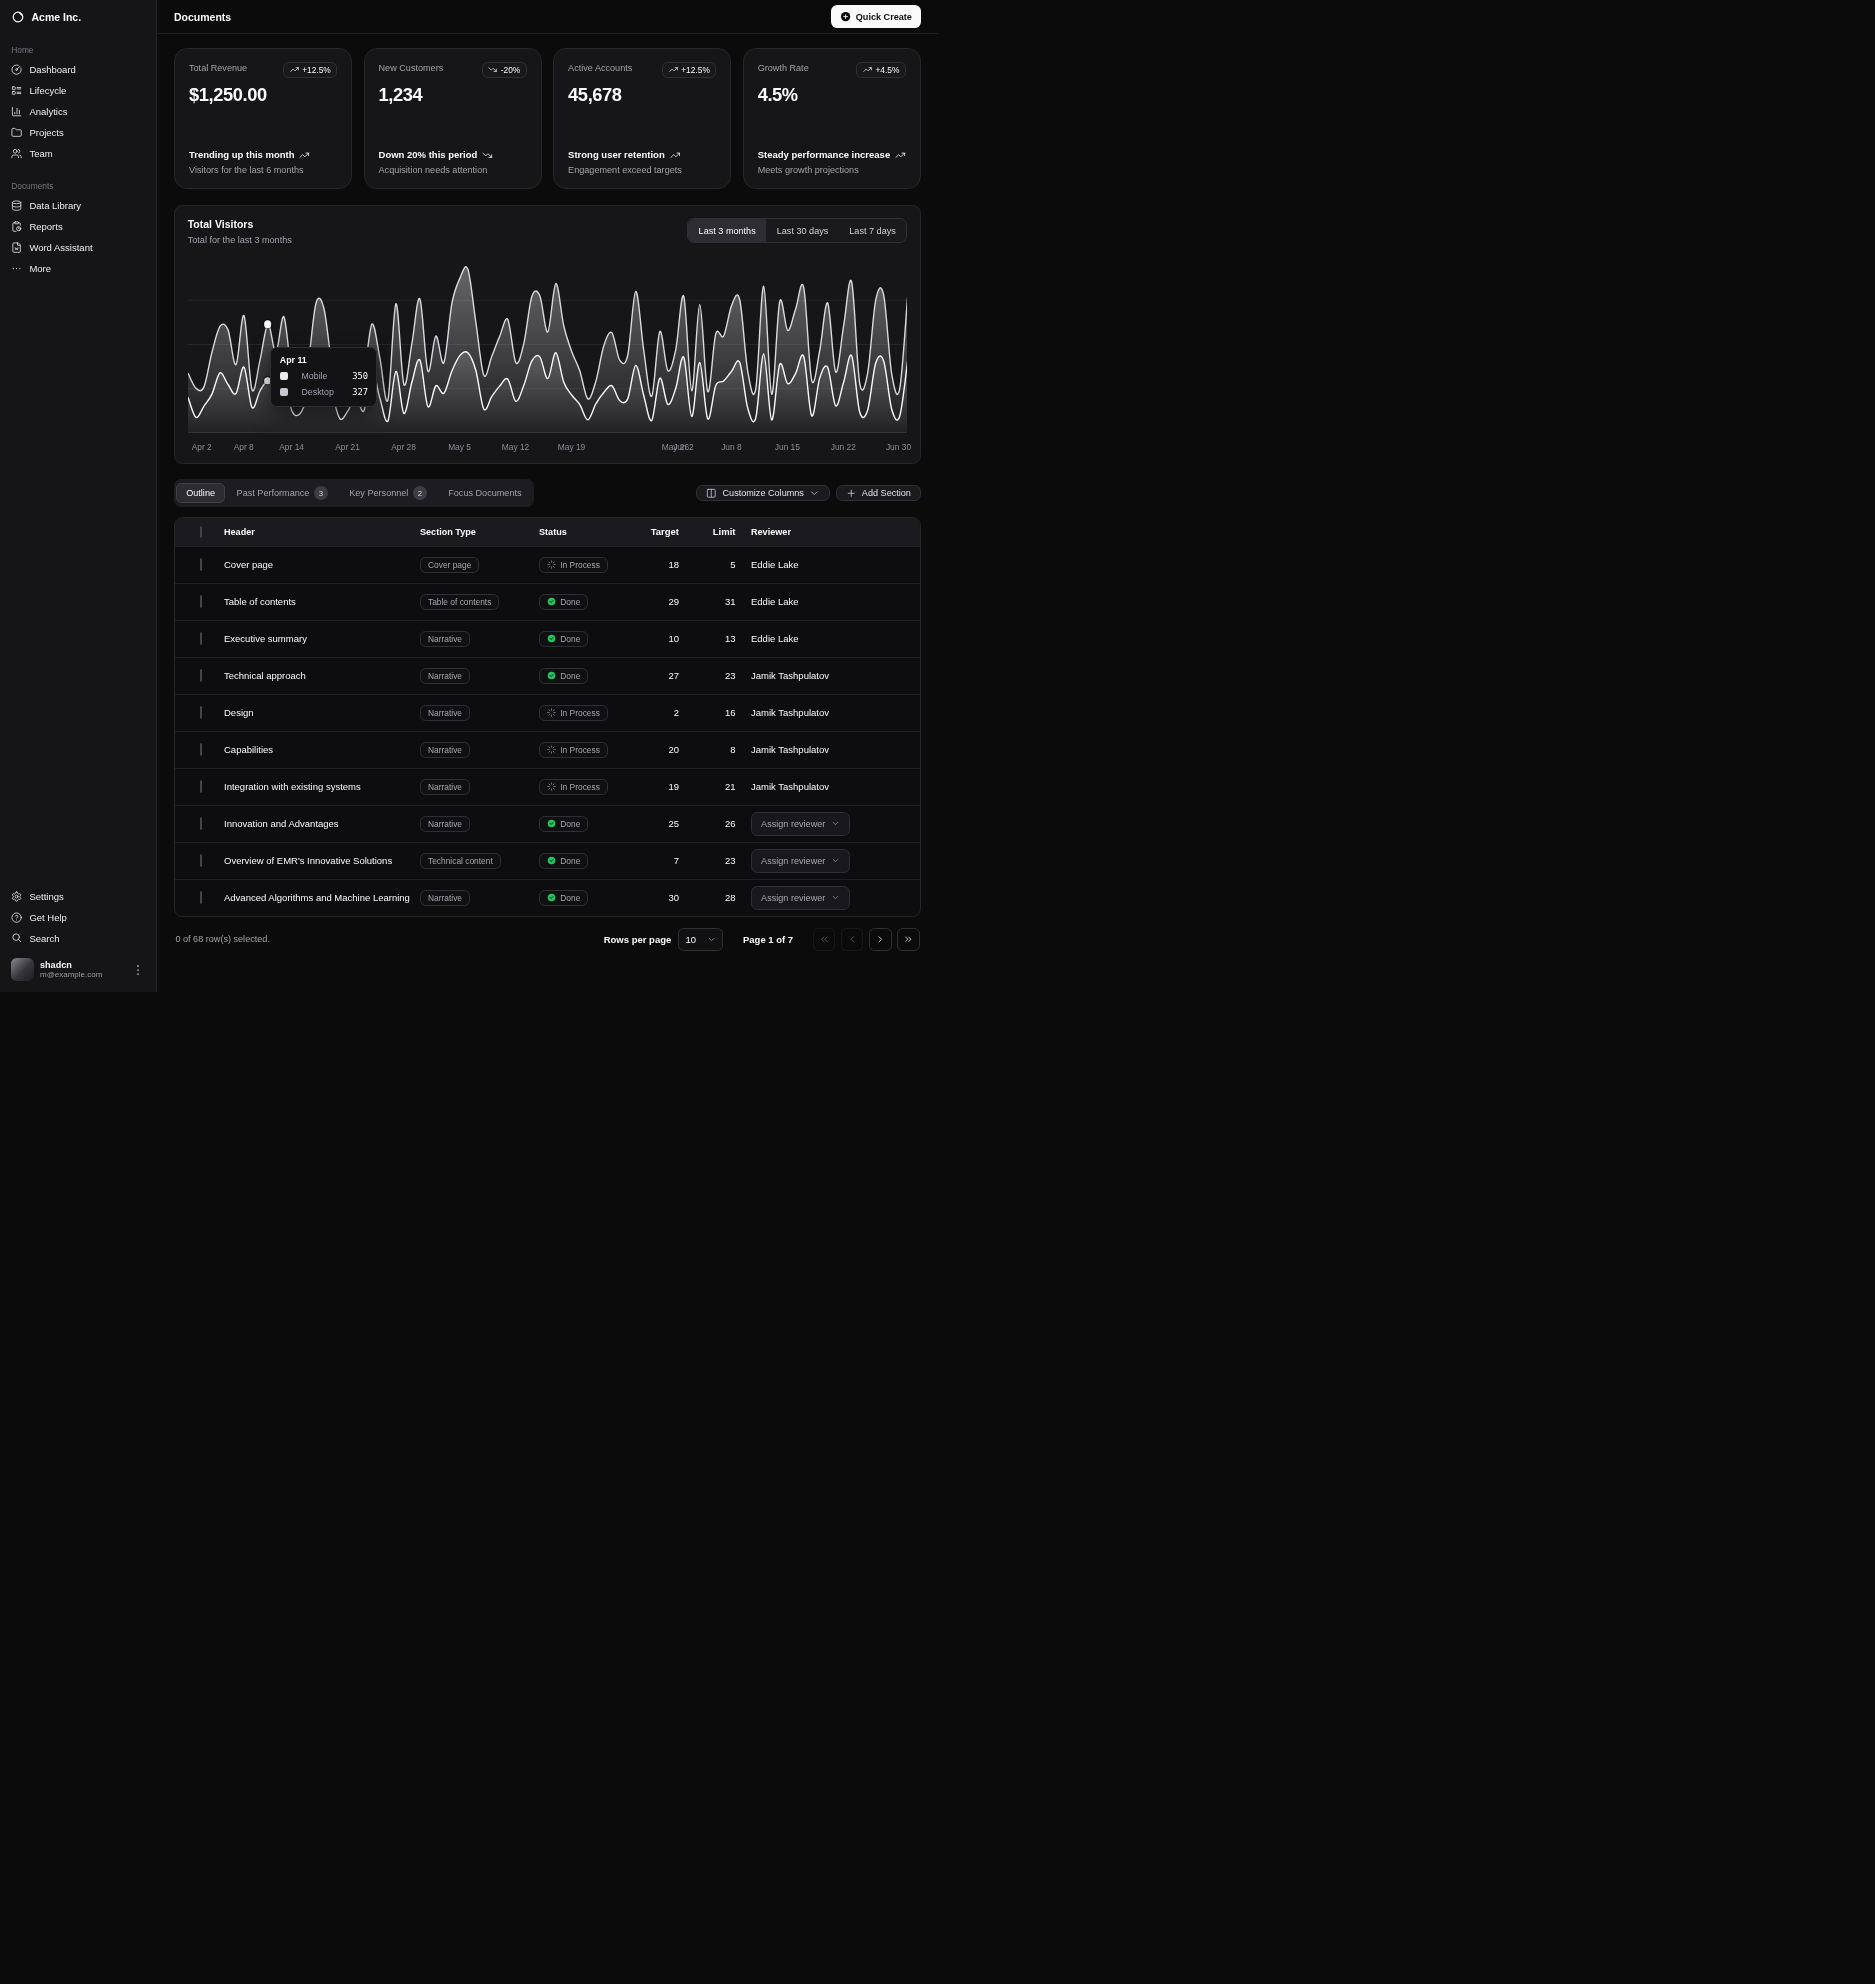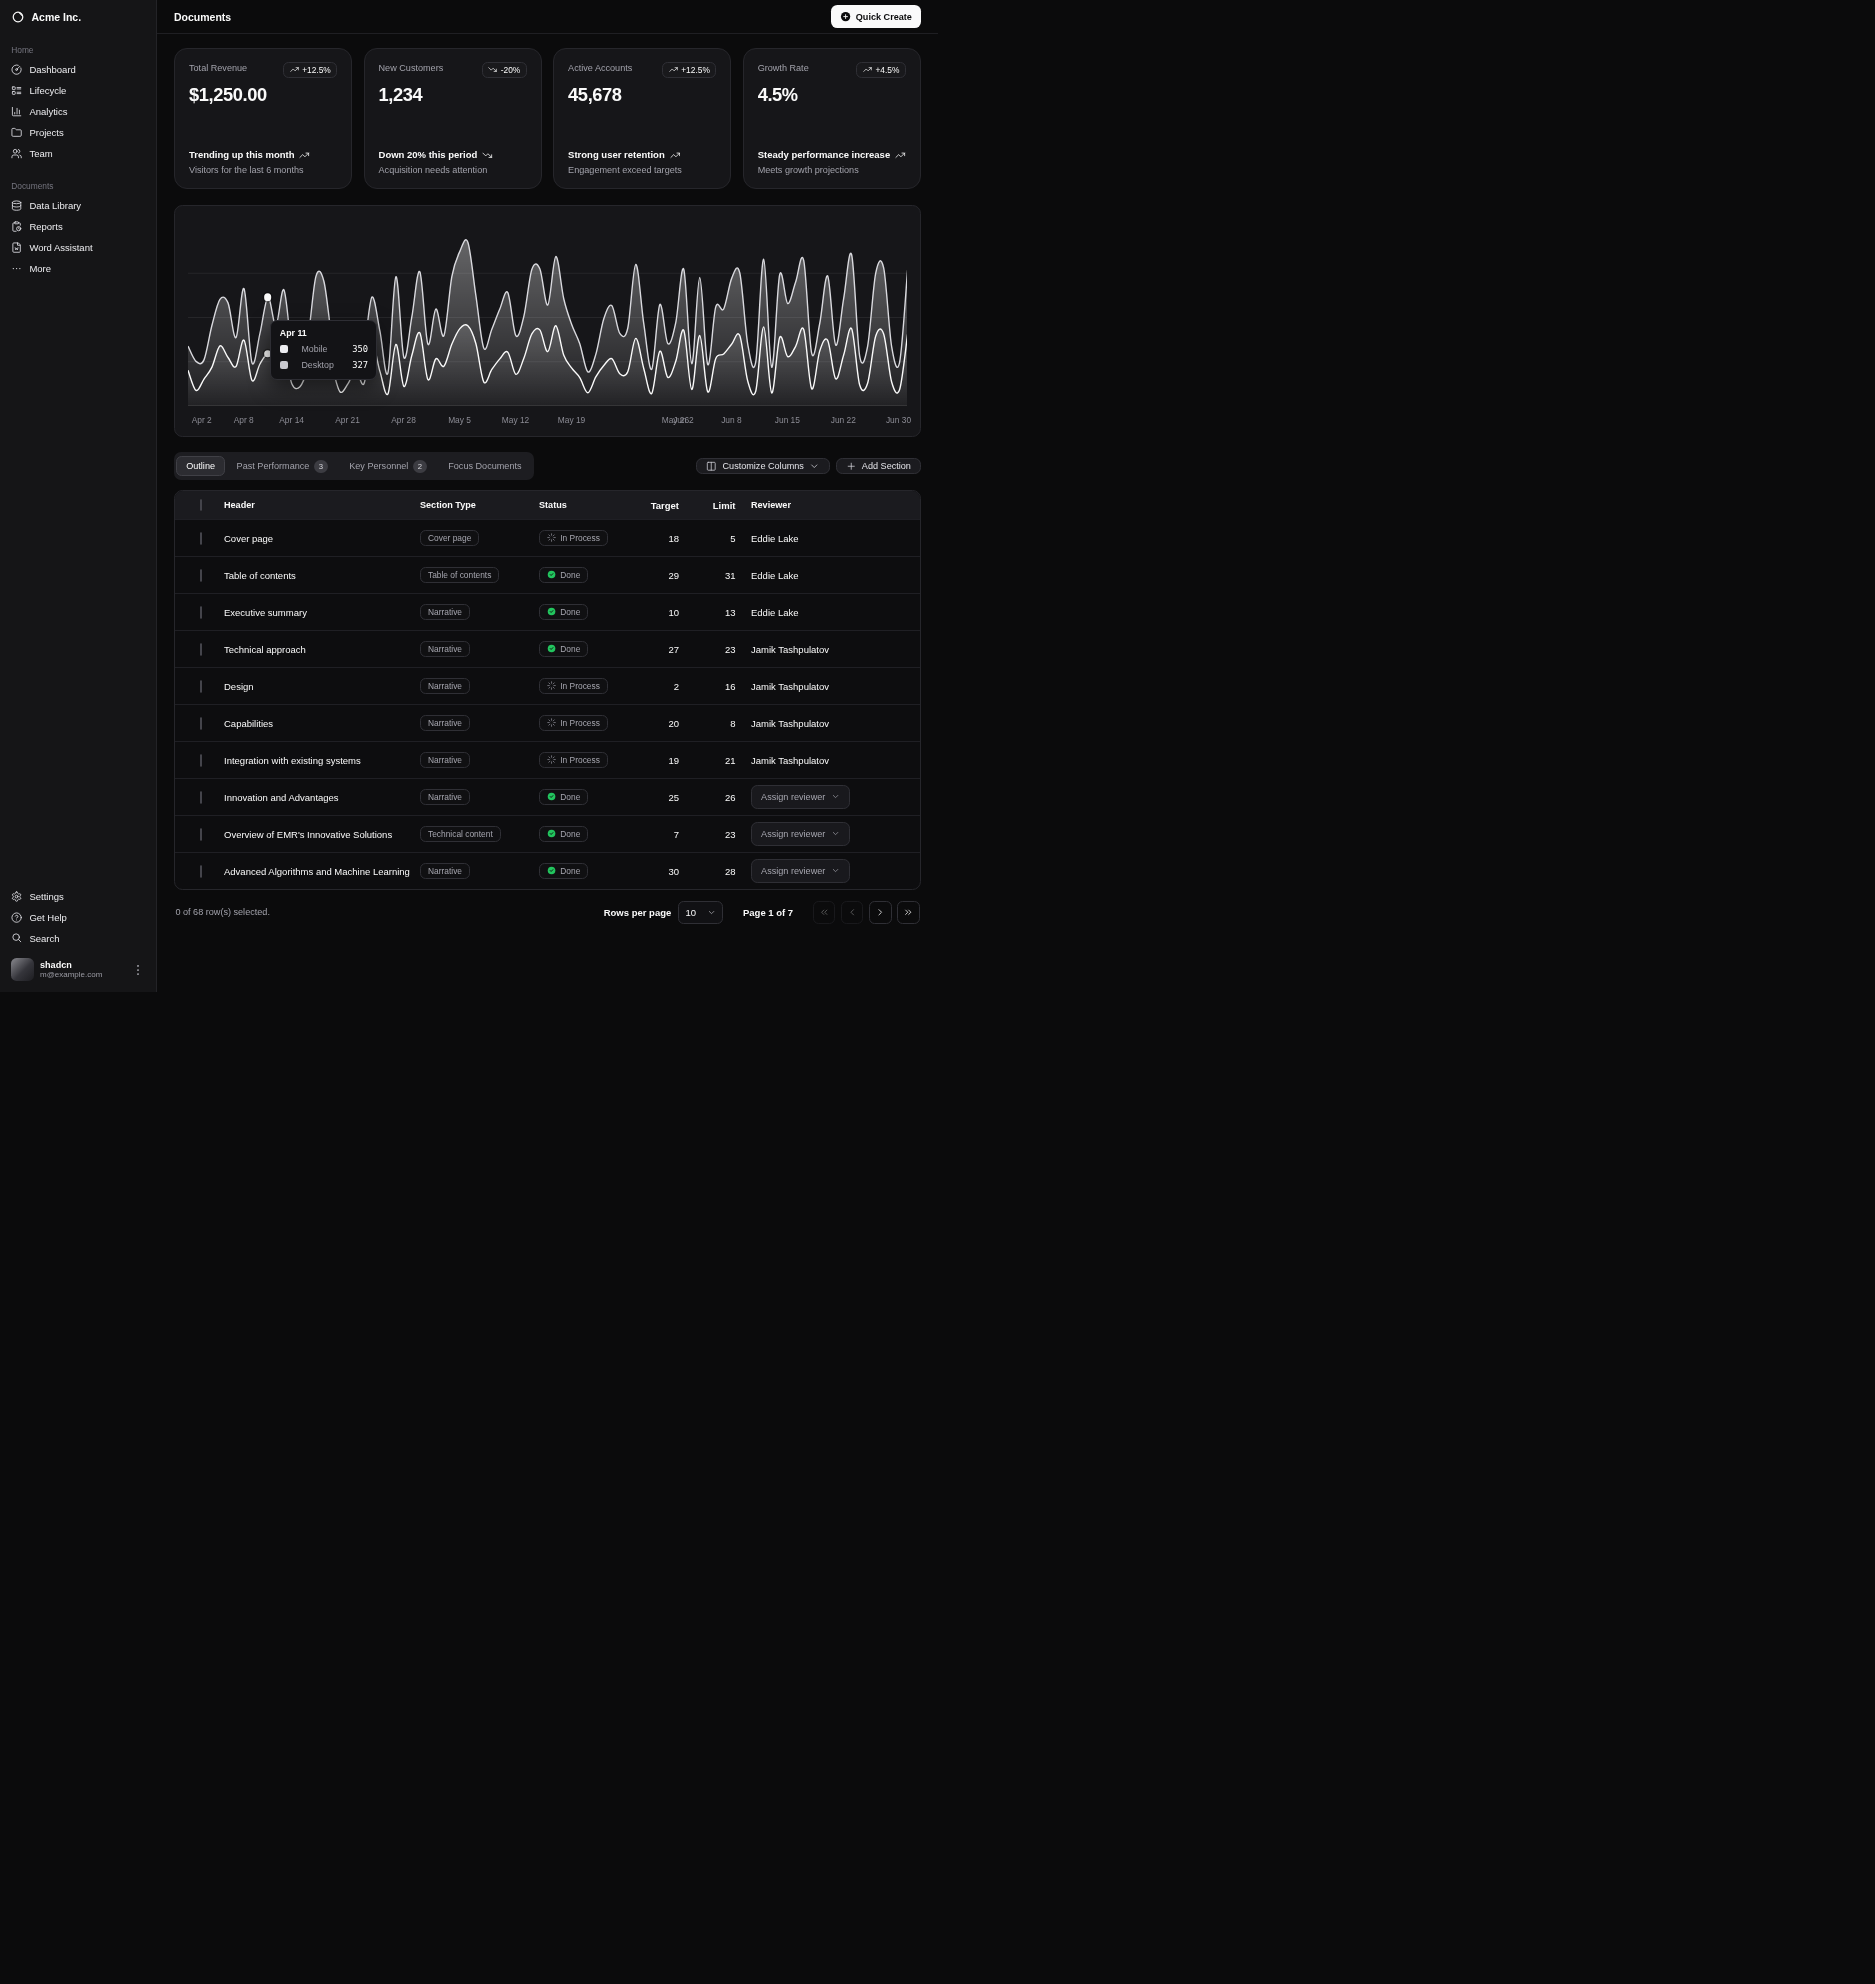--- a/index.html
+++ b/index.html
@@ -393,20 +393,31 @@
                   <path d="M16 7h6v6"></path>
                 </svg>
               </span>
       </div>
       <div class="foot-sub">Meets growth projections</div>
     </div>
   </div>
       </div>
 
     <div class="chart-card">
+      <div class="chart-head">
+        <div>
+          <div class="chart-title">Total Visitors</div>
+          <div class="chart-sub">Total for the last 3 months</div>
+        </div>
+        <div class="range-group" id="range-group">
+            <button class="range-btn active">Last 3 months</button>
+            <button class="range-btn">Last 30 days</button>
+            <button class="range-btn">Last 7 days</button>
+          </div>
+      </div>
       <div class="chart-area" id="chart-area">
         <svg id="chart-svg" viewBox="0 0 1000 252" preserveAspectRatio="none">
     <defs>
       <linearGradient id="gTop" x1="0" y1="0" x2="0" y2="1">
         <stop offset="0" stop-color="#ffffff" stop-opacity="0.34"></stop>
         <stop offset="1" stop-color="#ffffff" stop-opacity="0.03"></stop>
       </linearGradient>
       <linearGradient id="gBot" x1="0" y1="0" x2="0" y2="1">
         <stop offset="0" stop-color="#ffffff" stop-opacity="0.16"></stop>
         <stop offset="1" stop-color="#ffffff" stop-opacity="0.02"></stop>

